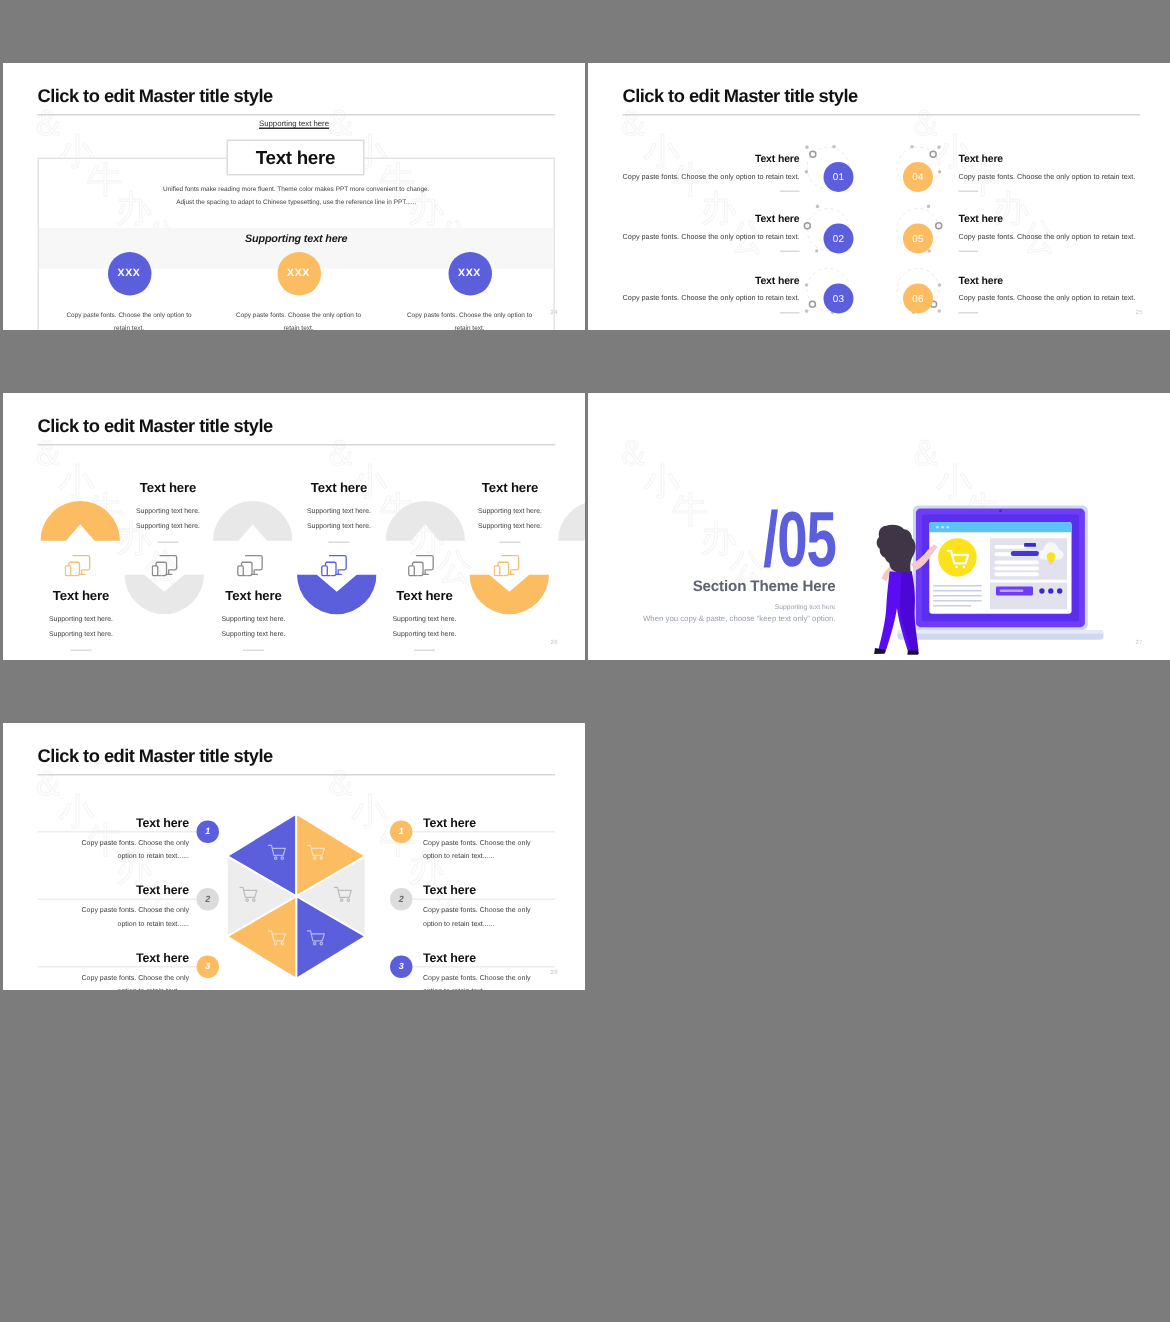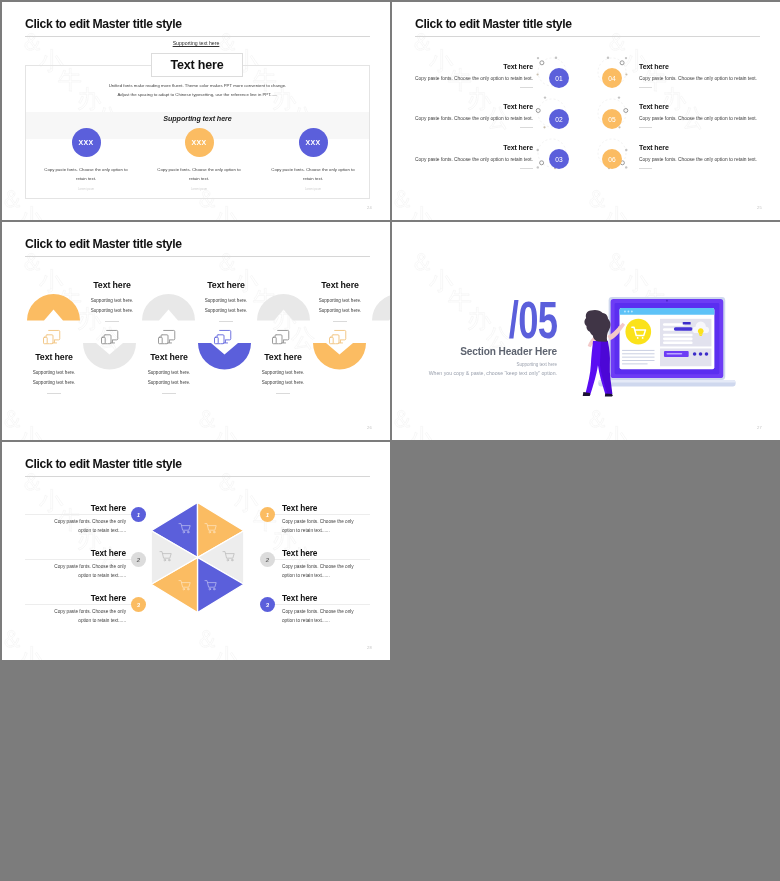--- a/index.html
+++ b/index.html
@@ -1,19 +1,19 @@
 <!DOCTYPE html>
 <html><head>
 <meta charset="utf-8">
 <style>
 * { box-sizing: border-box; margin:0; padding:0; }
 html,body { width:780px; height:881px; background:#fff; font-family:"Liberation Sans", sans-serif; }
 #grid { width:780px; height:881px; display:grid; grid-template-columns:388px 388px;
         grid-template-rows:218px 218px 218px 217px; background:#7c7c7c; gap:2px; padding:2px; }
-.slide { background:#fff; position:relative; overflow:hidden; }
+.slide { background:#fff; position:relative; overflow:hidden;margin-top:40px; }
 .wmsvg { position:absolute; left:0; top:0; width:388px; height:218px; pointer-events:none; z-index:1; }
 .stitle { position:absolute; left:23px; top:15px; font-size:12.2px; font-weight:bold; color:#111;
           letter-spacing:-0.35px; white-space:nowrap; z-index:2; }
 .srule { position:absolute; left:23px; width:345px; top:34px; height:1px; background:#d6d6d6; z-index:2; }
 .pageno { position:absolute; right:18px; bottom:10px; font-size:4px; color:#c4c4c4; letter-spacing:.3px; z-index:3; }
 
 
 .s1-toplabel { position:absolute; left:0; right:0; top:38px; text-align:center; font-size:5.2px;
                color:#2f2f2f; text-decoration:underline; z-index:3; }
 .s1-outer { position:absolute; left:23px; top:63px; width:345px; height:134px; border:1px solid #e4e4e4; z-index:2; }
@@ -415,21 +415,21 @@
         <use href="#wmg" x="-185" y="195"></use>
         <use href="#wmg" x="10" y="195"></use>
         <use href="#wmg" x="205" y="195"></use>
         <use href="#wmg" x="400" y="195"></use>
         <use href="#wmg" x="-165" y="352"></use>
         <use href="#wmg" x="30" y="352"></use>
         <use href="#wmg" x="225" y="352"></use>
         <use href="#wmg" x="420" y="352"></use>
       </svg>
 <div class="s4-num">/05</div>
-<div class="s4-hdr">Section Header Here</div>
+<div class="s4-hdr">Section Theme Here</div>
 <div class="s4-s1">Supporting text here</div>
 <div class="s4-s2">When you copy &amp; paste, choose “keep text only” option.</div>
 
 <svg style="position:absolute;left:187px;top:67px;z-index:3" width="166" height="112" viewBox="-10 0 168 113">
 
   <rect x="20" y="8" width="118" height="84" rx="3.5" fill="#cfd8ee"></rect>
   <rect x="22" y="10" width="114" height="80" rx="3" fill="#6d3cf5"></rect>
   <rect x="26" y="14" width="106" height="72" rx="1.5" fill="#5b2ef0"></rect>
   <circle cx="79" cy="11.6" r="0.9" fill="#4a22c4"></circle>
 

